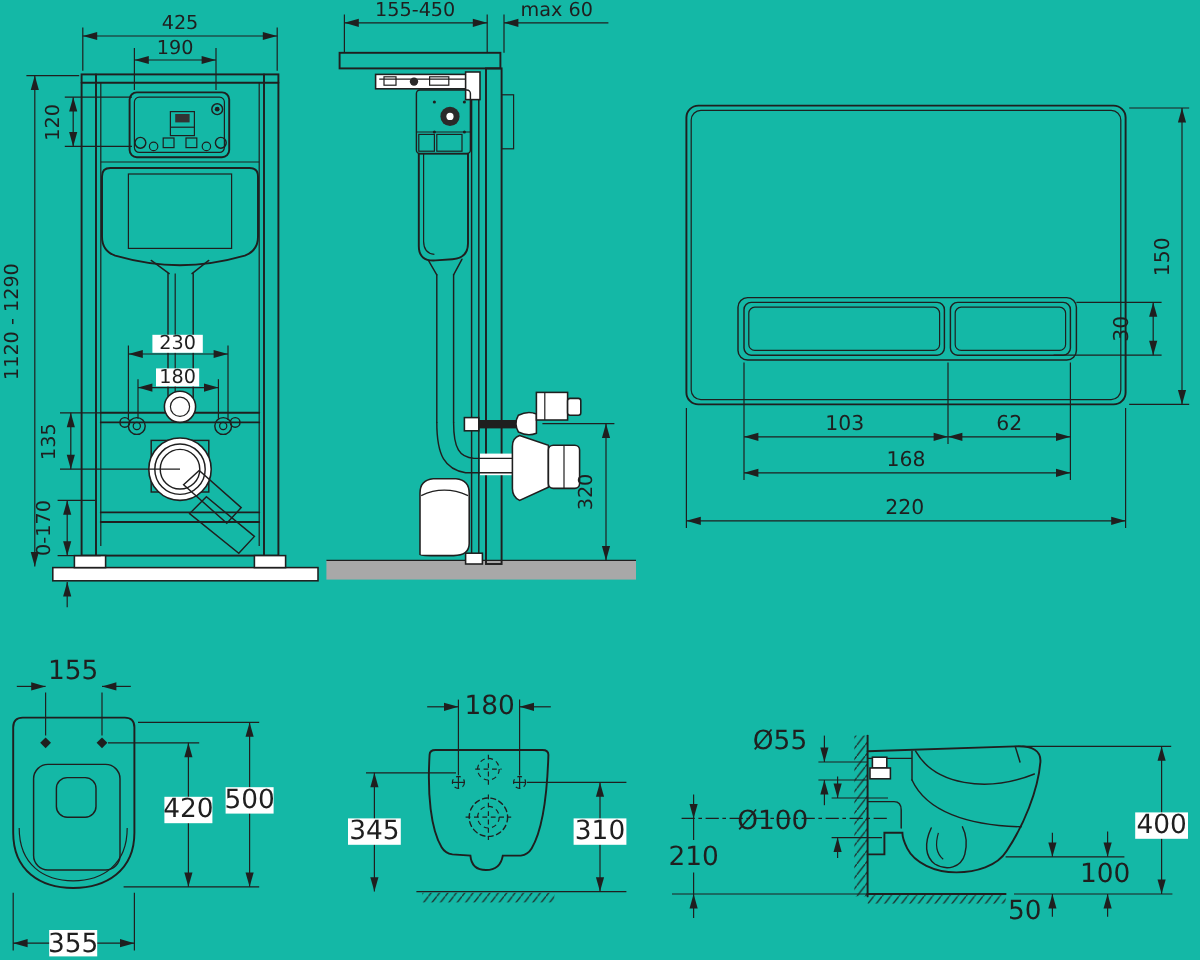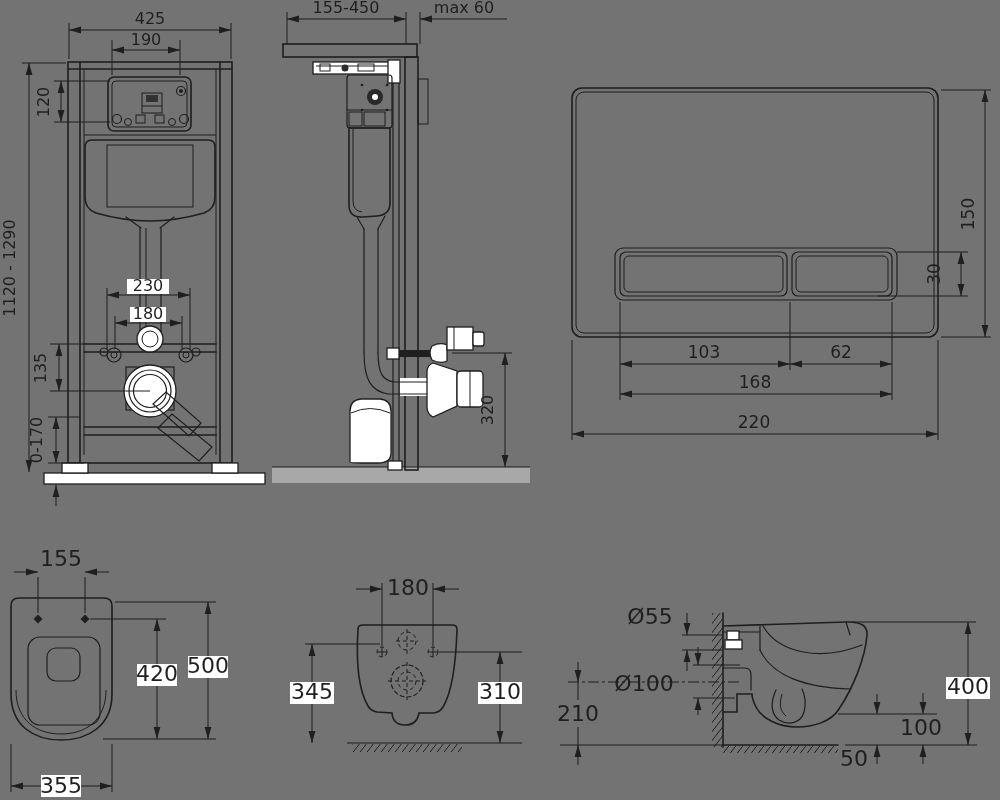--- a/index.html
+++ b/index.html
@@ -1,16 +1,16 @@
 <!DOCTYPE html>
 <html><head>
 <meta charset="utf-8">
 <style>
   html,body{margin:0;padding:0;background:#fff;}
-  .stage{width:1000px;height:800px;background:#737373;position:relative;}
+  .stage{width:1000px;height:800px;background:#14b8a6;position:relative;}
   svg{display:block;}
   .o{stroke:#1f1f1f;stroke-width:1.6;fill:none;stroke-linecap:round;}
   .m{stroke:#1f1f1f;stroke-width:1.2;fill:none;stroke-linecap:round;}
   .t{stroke:#1f1f1f;stroke-width:1;fill:none;}
   .fw{stroke:#1f1f1f;stroke-width:1.3;fill:#fff;}
   .dash{stroke-dasharray:4 3;}
   .cl{stroke-dasharray:11 3 3 3;}
   .wb{fill:#fff;}
   text{font-family:"DejaVu Sans","Liberation Sans",sans-serif;fill:#1f1f1f;text-anchor:middle;font-size:16px;}
   .s17{font-size:17px;}

